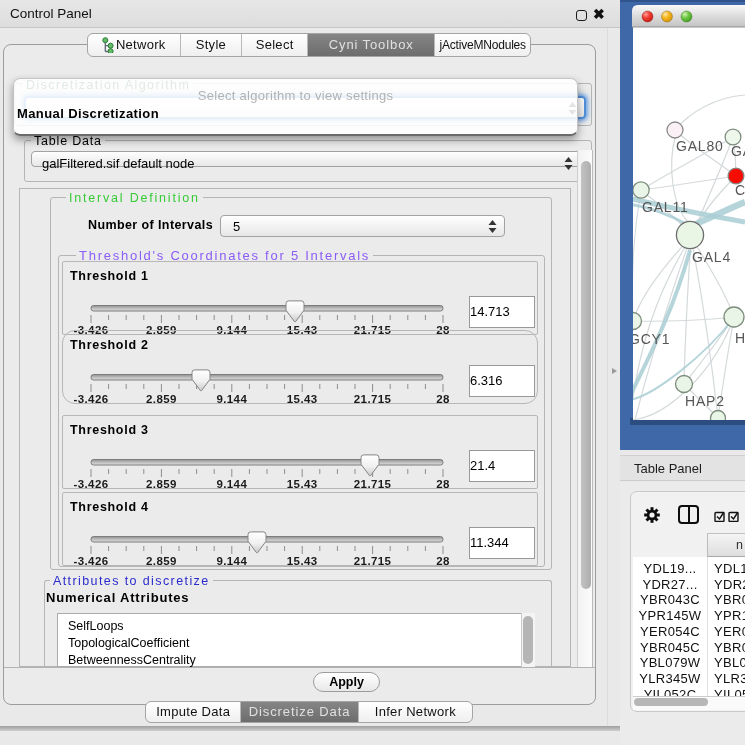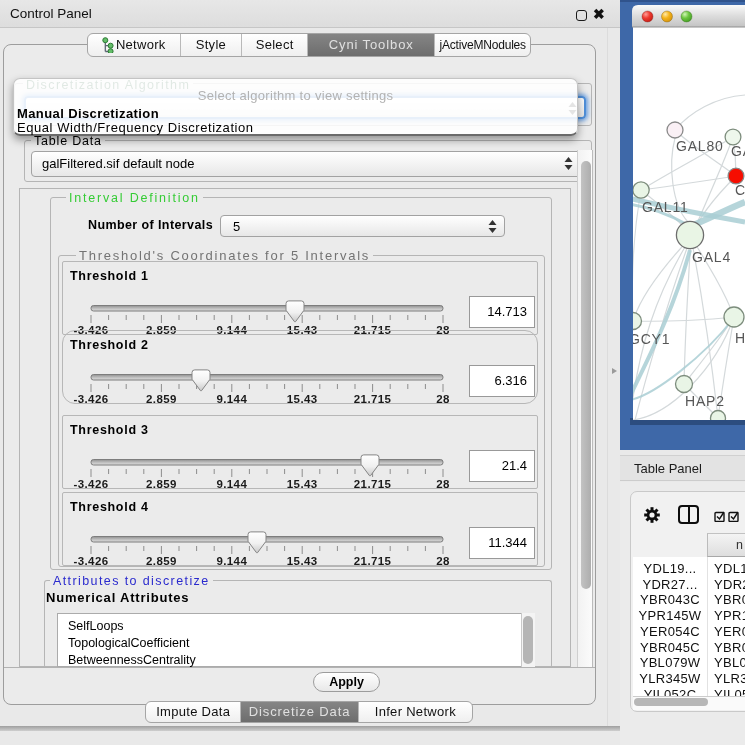--- a/index.html
+++ b/index.html
@@ -33,21 +33,21 @@
 .gtitle { position:absolute; font-size:12.5px; letter-spacing:1.4px; background:#ebebeb; padding:0 3px; white-space:nowrap; }
 .combo { position:absolute; border:1px solid #a2a2a2; border-radius:4px;
   background:linear-gradient(#ffffff,#e7e7e7); font-size:13px; color:#000; }
 
 .bold { font-weight:bold; }
 
 
 .thbox { position:absolute; left:62px; width:476px; height:74px; border:1px solid #b7b7b7; border-radius:2px; }
 .thlabel { position:absolute; left:7px; top:7px; font-size:12.5px; font-weight:bold; color:#000; letter-spacing:0.7px; }
 .valbox { position:absolute; left:406px; top:34px; width:66px; height:32px; background:#fff;
-  border:1px solid #999; font-size:13px; text-align:right; line-height:30px; padding-right:7px; }
+  border:1px solid #999; font-size:13px; line-height:30px; padding-right:7px; }
 
 
 #attrlist { left:57px; top:613px; width:478px; height:54px; background:#fff; border:1px solid #ababab; font-size:12.5px; }
 #attrscroll { left:521px; top:613px; width:14px; height:54px; background:#f4f4f4; border-left:1px solid #c9c9c9; }
 #attrthumb { left:523px; top:616px; width:10px; height:48px; background:#b5b5b5; border-radius:5px; }
 
 #applybtn { left:269px; top:672px; width:67px; height:20px; border:1px solid #9c9c9c; border-radius:10px;
   background:linear-gradient(#ffffff,#e8e8e8); font-size:12.5px; font-weight:bold; text-align:center; line-height:18px;margin-left:44px; }
 
 #vscroll { left:577px; top:150px; width:16px; height:517px; background:linear-gradient(90deg,#f2f2f2,#fbfbfb); border-left:1px solid #cfcfcf; border-right:1px solid #bbb; }
@@ -82,21 +82,21 @@
   <div class="abs gtitle" style="left:23px; top:78px; color:#14532d;">Discretization Algorithm</div>
   <div class="abs combo" style="left:24px; top:96px; width:562px; height:23px; border:2px solid #4f8fd9; box-shadow:0 0 4px 2px rgba(86,148,224,0.85);">
     <svg width="9" height="13" style="position:absolute; right:7px; top:4px;">
         <path d="M4.5 0 L8.5 5 L0.5 5 Z" fill="#333"></path>
         <path d="M4.5 13 L8.5 8 L0.5 8 Z" fill="#333"></path>
       </svg>
   </div>
 
   <div class="abs grp" style="left:24px; top:140px; width:568px; height:42px;"></div>
   <div class="abs gtitle" style="left:31px; top:134px; letter-spacing:0.8px;text-align:right;">Table Data</div>
-  <div class="abs combo" style="left:31px; top:151px; width:550px; height:26px;text-align:center;">
+  <div class="abs combo" style="left:31px; top:151px; width:550px; height:16px;text-align:center;">
     <span style="position:absolute; left:10px; top:4px;">galFiltered.sif default node</span>
     <svg width="9" height="13" style="position:absolute; right:7px; top:5px;">
         <path d="M4.5 0 L8.5 5 L0.5 5 Z" fill="#333"></path>
         <path d="M4.5 13 L8.5 8 L0.5 8 Z" fill="#333"></path>
       </svg>
   </div>
 
   <div class="abs grp" style="left:19px; top:188px; width:552px; height:479px; border-radius:0;"></div>
 
   <div class="abs grp" style="left:50px; top:197px; width:502px; height:373px;"></div>
@@ -105,21 +105,21 @@
   <div class="abs bold" style="left:88px; top:218px; font-size:12.5px; letter-spacing:0.4px;">Number of Intervals</div>
   <div class="abs combo" style="left:220px; top:215px; width:285px; height:22px;">
     <span style="position:absolute; left:12px; top:3px;">5</span>
     <svg width="9" height="13" style="position:absolute; right:7px; top:4px;">
         <path d="M4.5 0 L8.5 5 L0.5 5 Z" fill="#333"></path>
         <path d="M4.5 13 L8.5 8 L0.5 8 Z" fill="#333"></path>
       </svg>
   </div>
 
   <div class="abs grp" style="left:58px; top:255px; width:487px; height:312px;"></div>
-  <div class="abs gtitle" style="left:76px; top:248px; color:#737373; font-size:13px; letter-spacing:1.75px;">Threshold's Coordinates for 5 Intervals</div>
+  <div class="abs gtitle" style="left:76px; top:248px; color:#8b5cf6; font-size:13px; letter-spacing:1.75px;">Threshold's Coordinates for 5 Intervals</div>
 
   <svg width="0" height="0" style="position:absolute;">
     <defs>
       <linearGradient id="trkg" x1="0" y1="0" x2="0" y2="1">
         <stop offset="0" stop-color="#8f8f8f"></stop>
           <stop offset="0.5" stop-color="#bcbcbc"></stop>
           <stop offset="1" stop-color="#dedede"></stop>
       </linearGradient>
       <linearGradient id="thg" x1="0" y1="0" x2="0" y2="1">
         <stop offset="0" stop-color="#ffffff"></stop>
@@ -305,21 +305,20 @@
     <div class="tb" style="width:114px;">Infer Network</div>
   </div>
 
   <div class="abs" id="botband"></div>
   <div class="abs" style="left:607px; top:28px; width:1px; height:698px; background:#dcdcdc;"></div>
   <div class="abs" style="left:612px; top:368px; width:0; height:0; border-top:3.5px solid transparent; border-bottom:3.5px solid transparent; border-left:5px solid #9a9a9a;"></div>
 
   <div class="abs" id="popup">
     <div style="position:absolute; left:0; right:0; top:9px; text-align:center; font-size:13px; letter-spacing:0.3px; color:#b2b2b2;">Select algorithm to view settings</div>
     <div style="position:absolute; left:3px; top:27px; font-size:13px; font-weight:bold; letter-spacing:0.4px; color:#000;">Manual Discretization</div>
-    <div style="position:absolute; left:3px; top:41px; font-size:13px; letter-spacing:0.55px; color:#000;">Equal Width/Frequency Discretization</div>
   </div>
 
   <div class="abs" id="bluepanel"></div>
   <div class="abs" style="left:620px; top:0;">
   <svg width="125" height="450" viewBox="620 0 125 450">
     <defs>
       <linearGradient id="tbg" x1="0" y1="0" x2="0" y2="1">
         <stop offset="0" stop-color="#fafafa"></stop>
             <stop offset="0.5" stop-color="#dcdcdc"></stop>
             <stop offset="1" stop-color="#c3c3c3"></stop>

